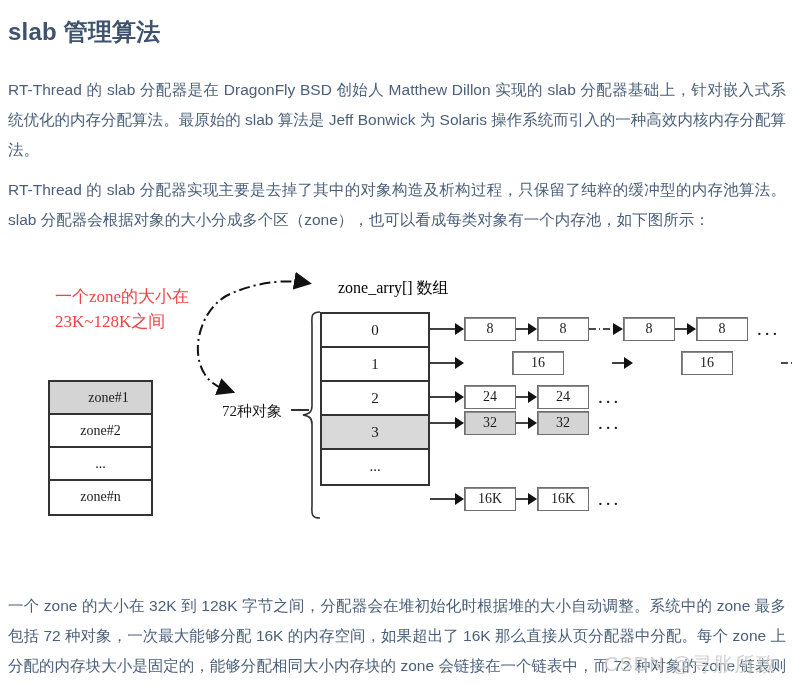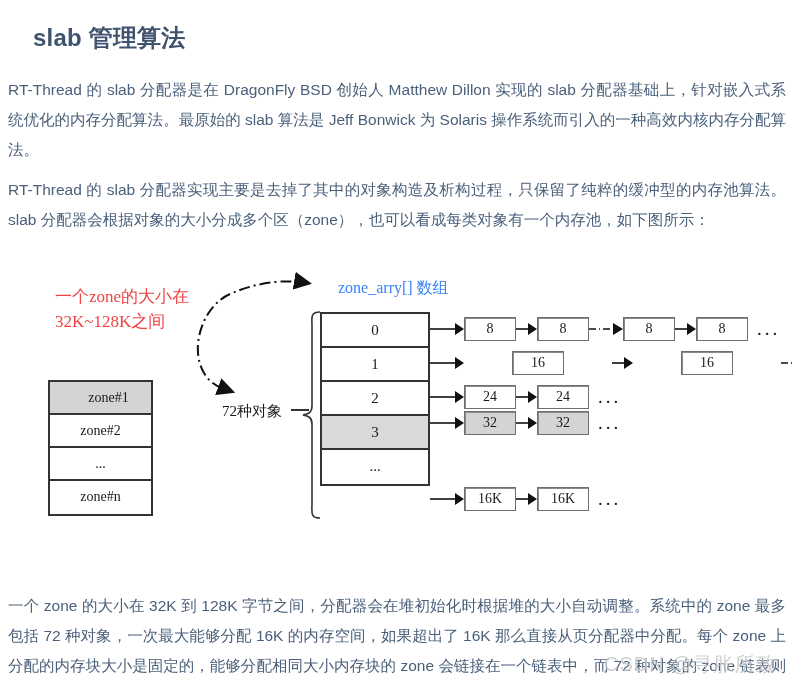--- a/index.html
+++ b/index.html
@@ -12,27 +12,26 @@
     height: 686px;
     position: relative;
     font-family: "Liberation Sans", "DejaVu Sans", sans-serif;
     overflow: hidden;
   }
 
   
   .page-title {
     position: absolute;
     left: 8px;
-    top: 6px;
+    top: 0;
     font-size: 24px;
     font-weight: bold;
     color: #3f536e;
     letter-spacing: 0.2px;
     white-space: nowrap;
-    margin-left: 25px;
   }
   .para {
     position: absolute;
     left: 8px;
     width: 778px;
     font-size: 15.5px;
     line-height: 30px;
     color: #4a5f7a;
     text-align: justify;
   }
@@ -97,21 +96,21 @@
     pointer-events: none;
   }
 
   
   #arr-caption {
     position: absolute;
     left: 338px;
     top: 16px;
     font-family: "Liberation Serif", "DejaVu Serif", serif;
     font-size: 16px;
-    color: #3b82f6;
+    color: #000000;
     white-space: nowrap;
   }
 
   
   #brace {
     position: absolute;
     left: 300px;
     top: 48px;
     width: 24px;
     height: 210px;
@@ -221,21 +220,21 @@
 <h1 class="page-title">slab 管理算法</h1>
 
 <p class="para" id="para1">RT-Thread 的 slab 分配器是在 DragonFly BSD 创始人 Matthew Dillon 实现的 slab 分配器基础上，针对嵌入式系统优化的内存分配算法。最原始的 slab 算法是 Jeff Bonwick 为 Solaris 操作系统而引入的一种高效内核内存分配算法。</p>
 <p class="para" id="para2">RT-Thread 的 slab 分配器实现主要是去掉了其中的对象构造及析构过程，只保留了纯粹的缓冲型的内存池算法。slab 分配器会根据对象的大小分成多个区（zone），也可以看成每类对象有一个内存池，如下图所示：</p>
 <p class="para" id="para3">一个 zone 的大小在 32K 到 128K 字节之间，分配器会在堆初始化时根据堆的大小自动调整。系统中的 zone 最多包括 72 种对象，一次最大能够分配 16K 的内存空间，如果超出了 16K 那么直接从页分配器中分配。每个 zone 上分配的内存块大小是固定的，能够分配相同大小内存块的 zone 会链接在一个链表中，而 72 种对象的 zone 链表则放在一个数组（zone_array[]）中统一管理。</p>
 
 <div class="diagram">
 
   <div class="note" id="note-zone-size">
     <div>一个zone的大小在</div>
-    <div>32K~128K之间</div>
+    <div>23K~128K之间</div>
   </div>
 
   <div class="zone-stack">
     <div class="zone-cell shaded">zone#1</div>
     <div class="zone-cell">zone#2</div>
     <div class="zone-cell">...</div>
     <div class="zone-cell">zone#n</div>
   </div>
 
   <svg class="curve-arrow" viewBox="0 0 200 125">

